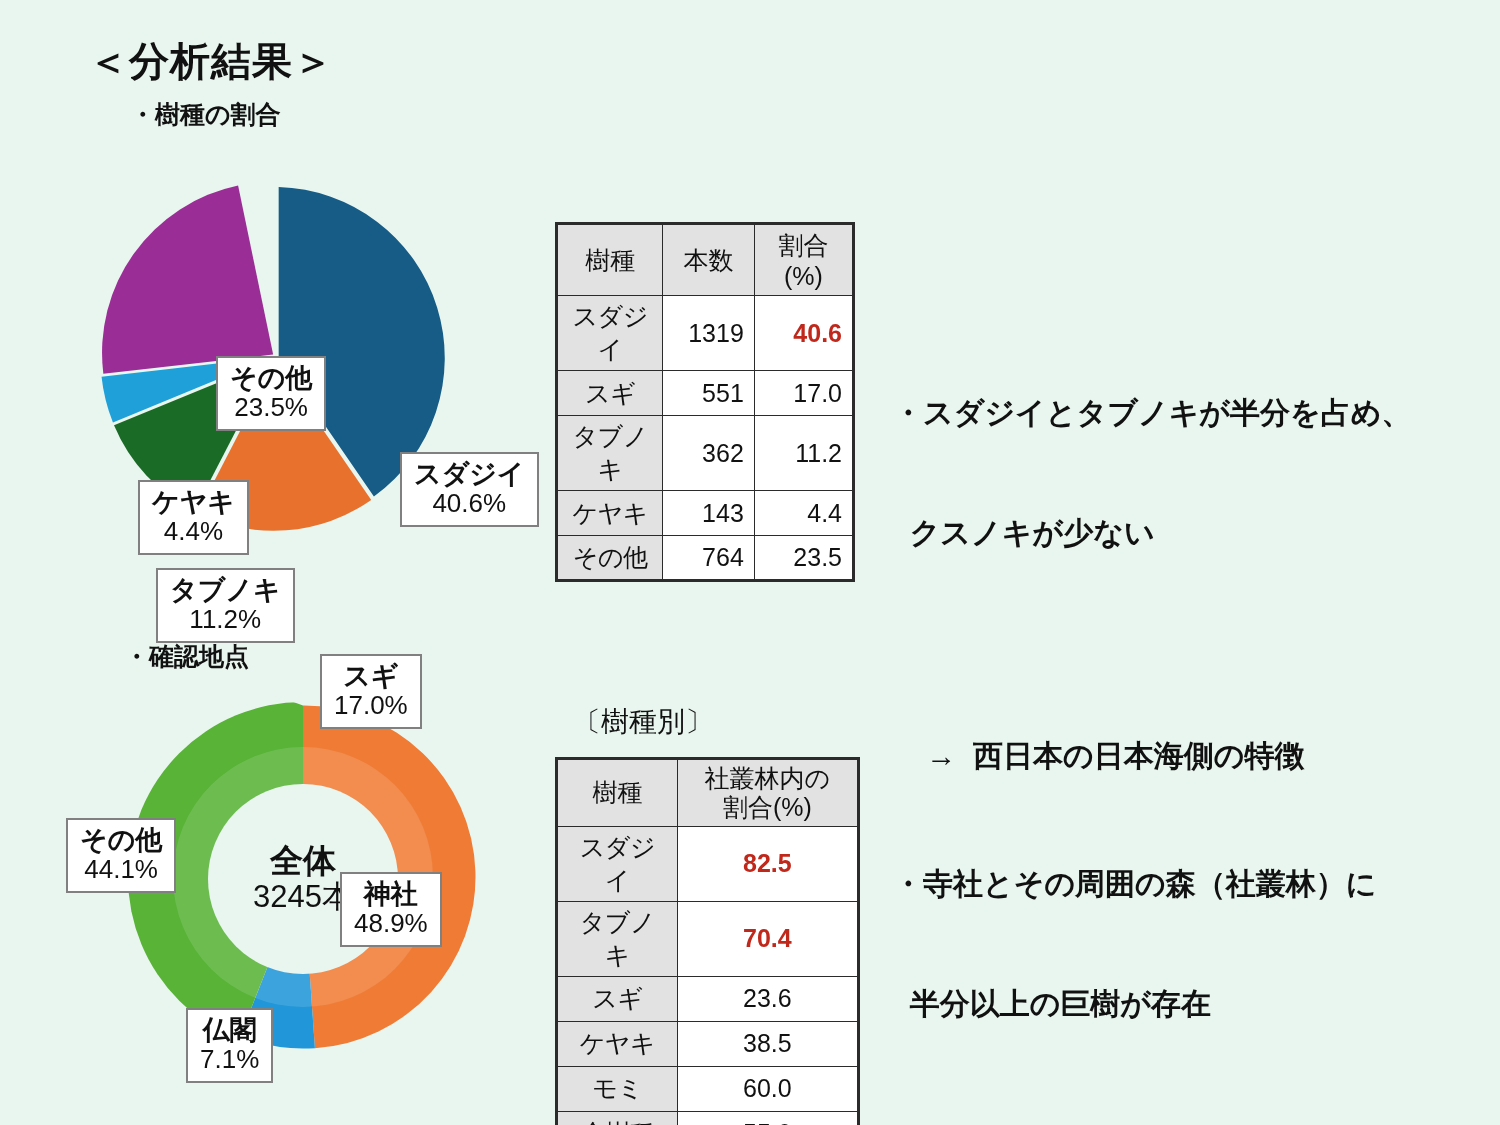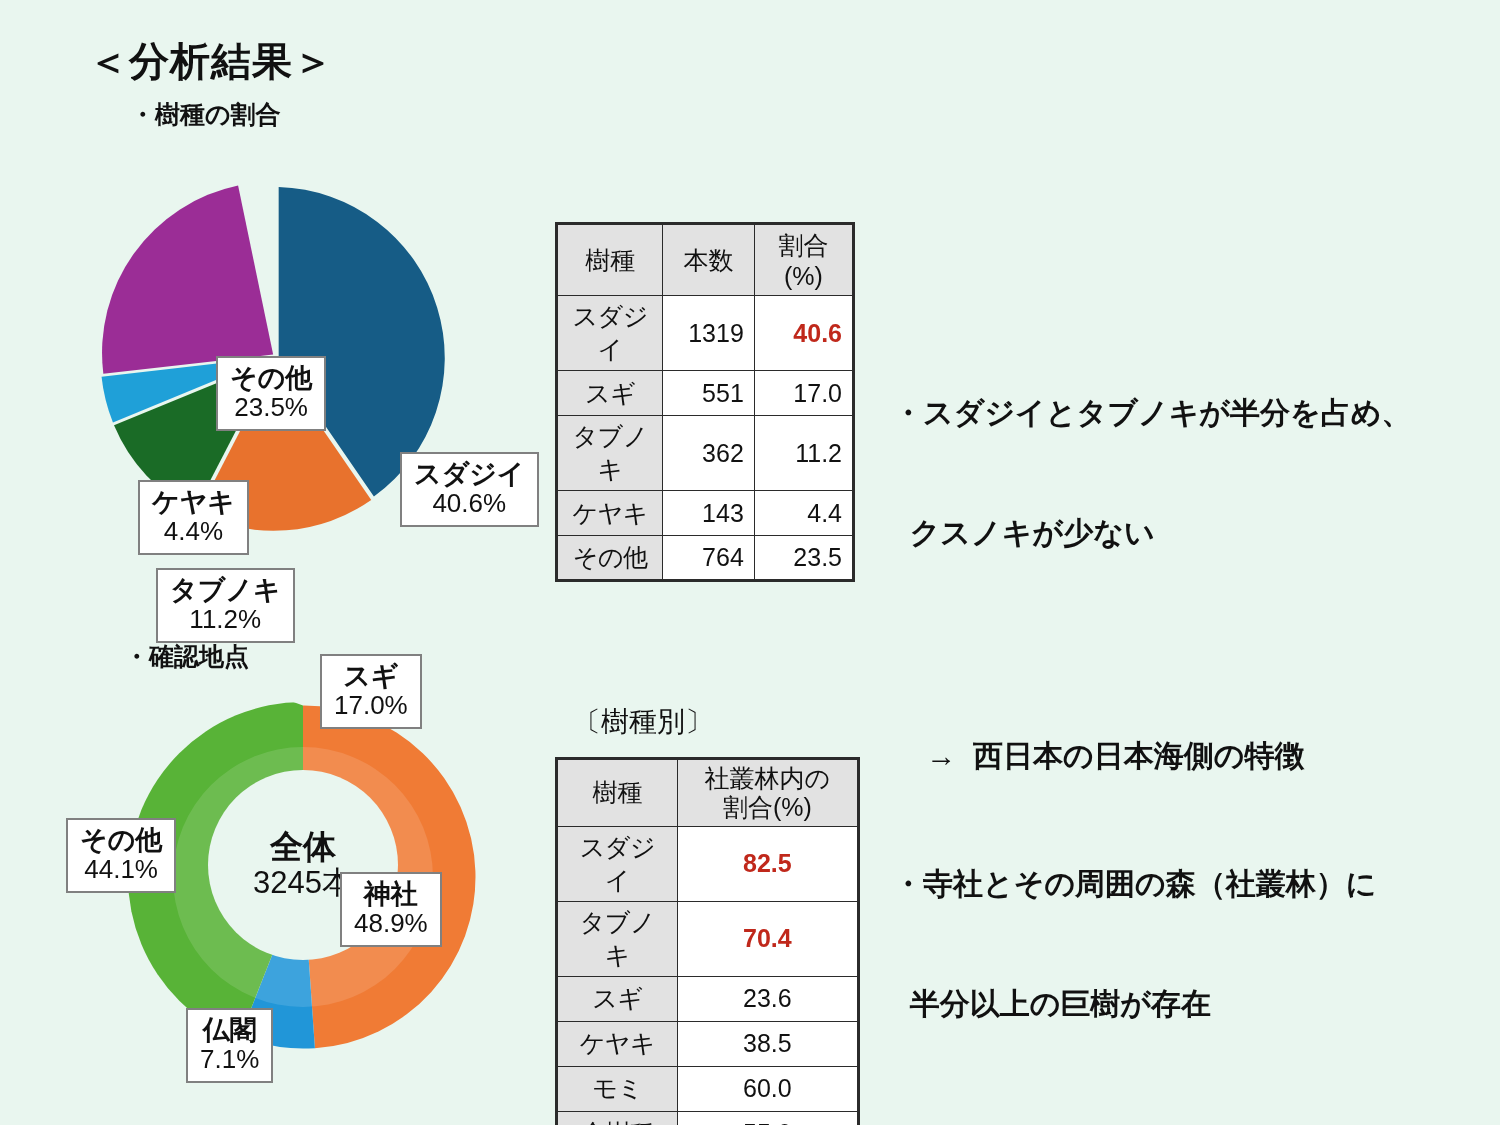--- a/index.html
+++ b/index.html
@@ -171,21 +171,21 @@
     width: 260px;
     height: 260px;
     border-radius: 50%;
     opacity: 0.13;
     background: #ffffff;
     pointer-events: none;
   }
   .donut-hole {
     position: absolute;
     left: 120px;
-    top: 70px;
+    top: 84px;
     width: 190px;
     height: 190px;
     border-radius: 50%;
     background: #e9f6ef;
     display: flex;
     flex-direction: column;
     align-items: center;
     justify-content: center;
     line-height: 1.12;
   }

